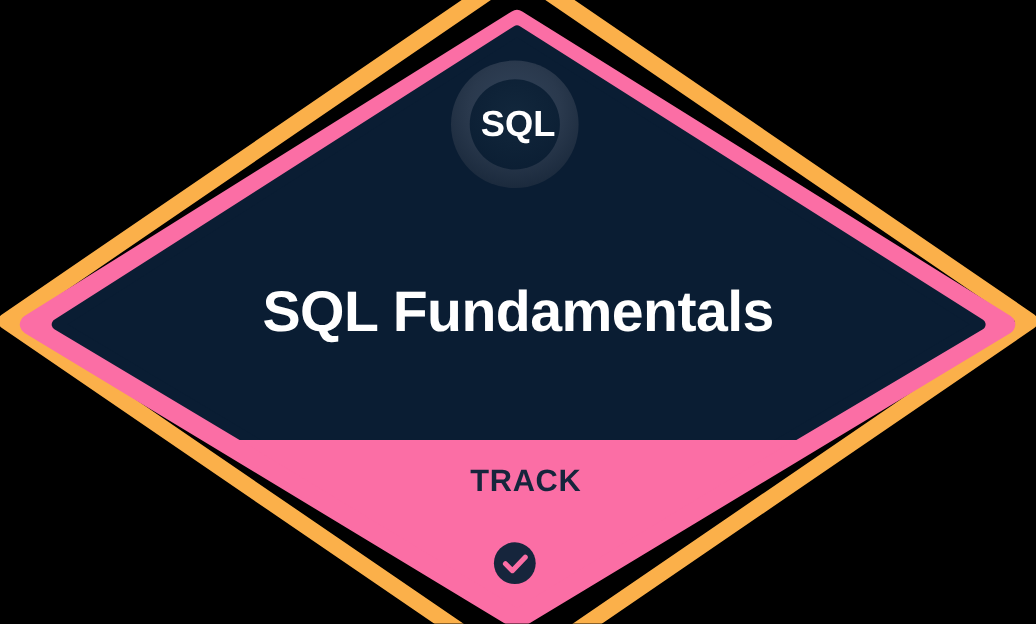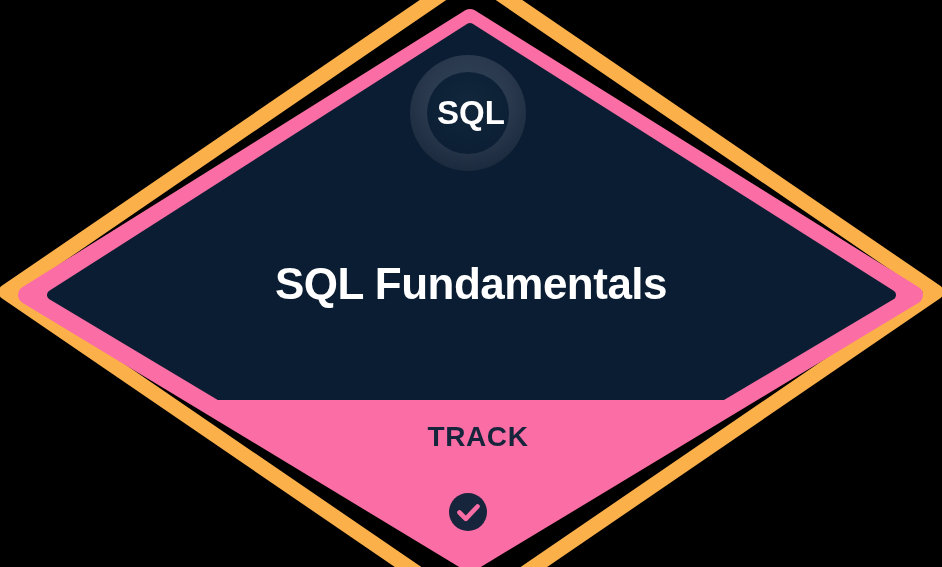--- a/index.html
+++ b/index.html
@@ -41,21 +41,21 @@
     pointer-events: none;
   }
 
   .track-title {
     position: absolute;
     left: 0;
     top: 258px;
     width: 942px;
     text-align: center;
     color: #ffffff;
-    font-size: 44px;
+    font-size: 52px;
     font-weight: bold;
     letter-spacing: -0.5px;
     line-height: 52px;
     white-space: nowrap;
   }
 
   .badge-abbrev {
     position: absolute;
     left: 0;
     top: 94px;

